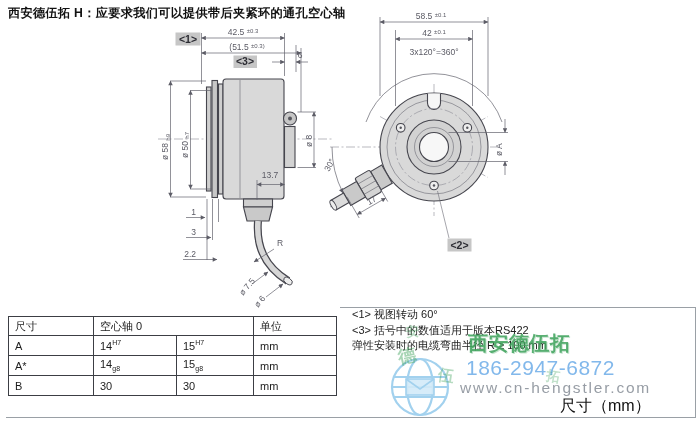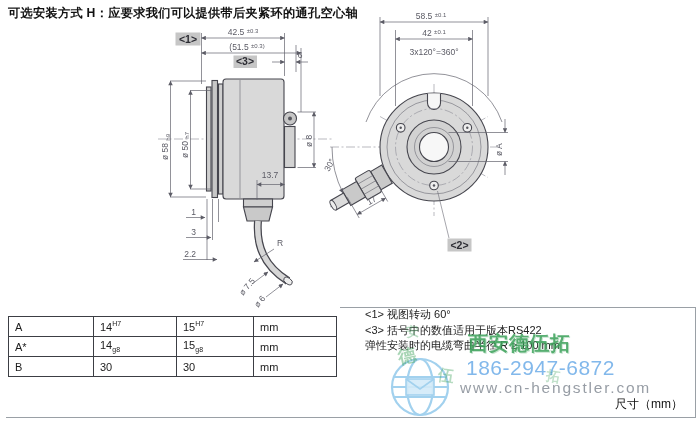--- a/index.html
+++ b/index.html
@@ -18,40 +18,40 @@
   .cl{stroke:#8b8b95;stroke-width:.6;stroke-dasharray:9 2.5 2 2.5;fill:none;}
   .out{stroke:#46464e;stroke-width:1.1;}
   .thin{stroke:#6a6a74;stroke-width:.6;fill:none;}
   
   #spec-table{position:absolute;left:8px;top:316px;border-collapse:collapse;table-layout:fixed;}
   #spec-table td{border:1.2px solid #3c3e44;font-size:11px;color:#1c1c1c;padding:0 0 0 6px;
                  vertical-align:middle;white-space:nowrap;}
   #spec-table sup{font-size:7px;}
   #spec-table sub{font-size:7px;}
   
-  #notes{position:absolute;left:352px;top:307px;font-size:11px;color:#222;margin-left:13px;}
+  #notes{position:absolute;left:352px;top:307px;font-size:11px;color:#222;}
   #notes .nline{height:15.5px;line-height:15.5px;white-space:nowrap;}
-  #footer-unit{position:absolute;left:560px;top:396px;width:123px;text-align:right;
-               font-size:12px;color:#111;}
+  #footer-unit{position:absolute;left:560px;top:396px;width:123px;
+               font-size:16px;color:#111;}
   
   .rule{position:absolute;background:#9aa0a6;}
   
   .wm{position:absolute;pointer-events:none;white-space:nowrap;}
   #wm-company{left:468px;top:330px;font-size:20px;font-weight:bold;color:rgba(62,162,92,.85);
               letter-spacing:.5px;text-shadow:1px 1px 0 rgba(62,162,92,.3);font-family:Liberation Mono, monospace;}
   #wm-phone{left:466px;top:356px;font-size:21px;color:rgba(108,172,232,.85);letter-spacing:.5px;}
   #wm-site{left:460px;top:379px;font-size:15.5px;color:rgba(125,132,142,.8);letter-spacing:1.8px;}
   .seal{position:absolute;color:rgba(62,162,92,.45);font-weight:bold;pointer-events:none;}
 </style>
 </head>
 <body>
 
 <div id="page">
 
-  <div id="title">可选安装方式 H：应要求我们可以提供带后夹紧环的通孔空心轴</div>
+  <div id="title">西安德伍拓 H：应要求我们可以提供带后夹紧环的通孔空心轴</div>
 
   <svg width="700" height="421" viewBox="0 0 700 421">
     <defs>
       <marker id="ar" viewBox="0 0 10 10" refX="9.5" refY="5" markerWidth="8.5" markerHeight="6.5" orient="auto-start-reverse">
           <path d="M0 0 L10 5 L0 10 z" fill="#5c5c66"></path>
         </marker>
     </defs>
 
     <g>
       <path class="cl" d="M158 139 H334"></path>
@@ -195,20 +195,25 @@
   </svg>
 
   <table id="spec-table">
     <colgroup>
         <col style="width:85px">
         <col style="width:83px">
         <col style="width:77px">
         <col style="width:83px">
       </colgroup>
     <tbody>
+        <tr style="height:19px">
+      <td>尺寸</td>
+      <td colspan="2">空心轴 0</td>
+      <td>单位</td>
+    </tr>
     <tr style="height:20px">
       <td>A</td>
       <td><span>14</span><sup>H7</sup></td>
       <td><span>15</span><sup>H7</sup></td>
       <td>mm</td>
     </tr>
     <tr style="height:20px">
       <td>A*</td>
       <td><span>14</span><sub>g8</sub></td>
       <td><span>15</span><sub>g8</sub></td>

